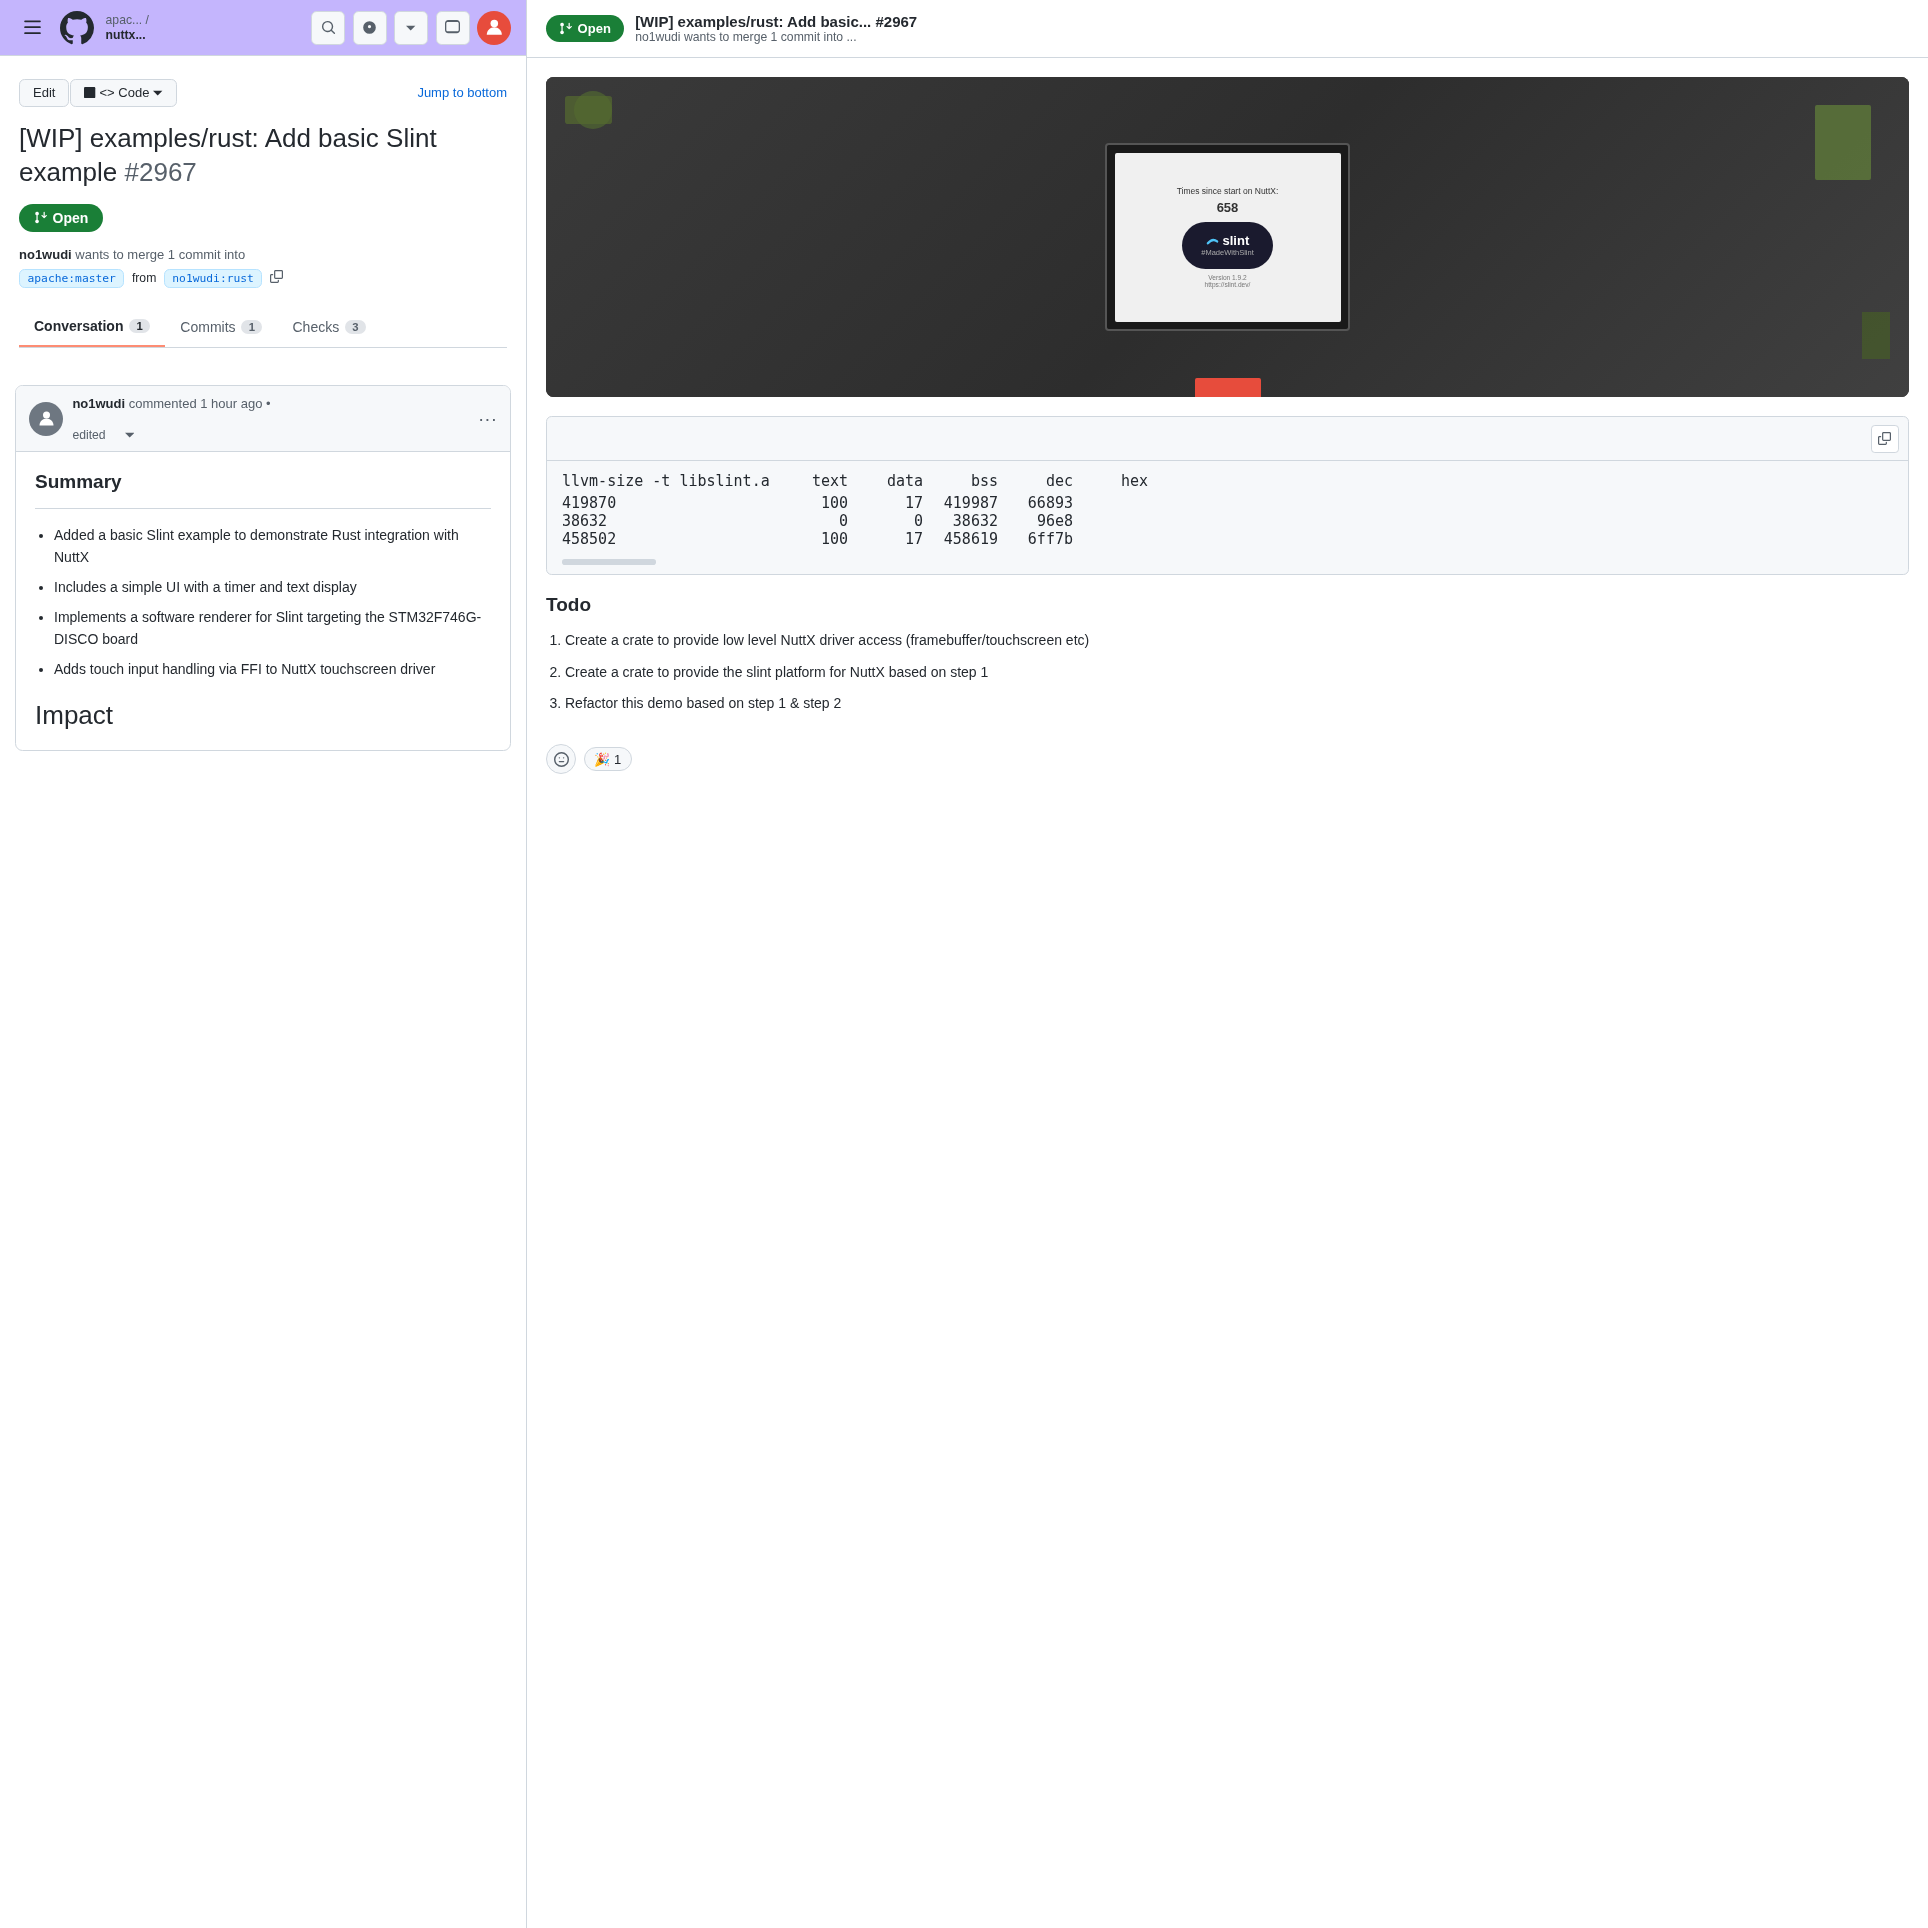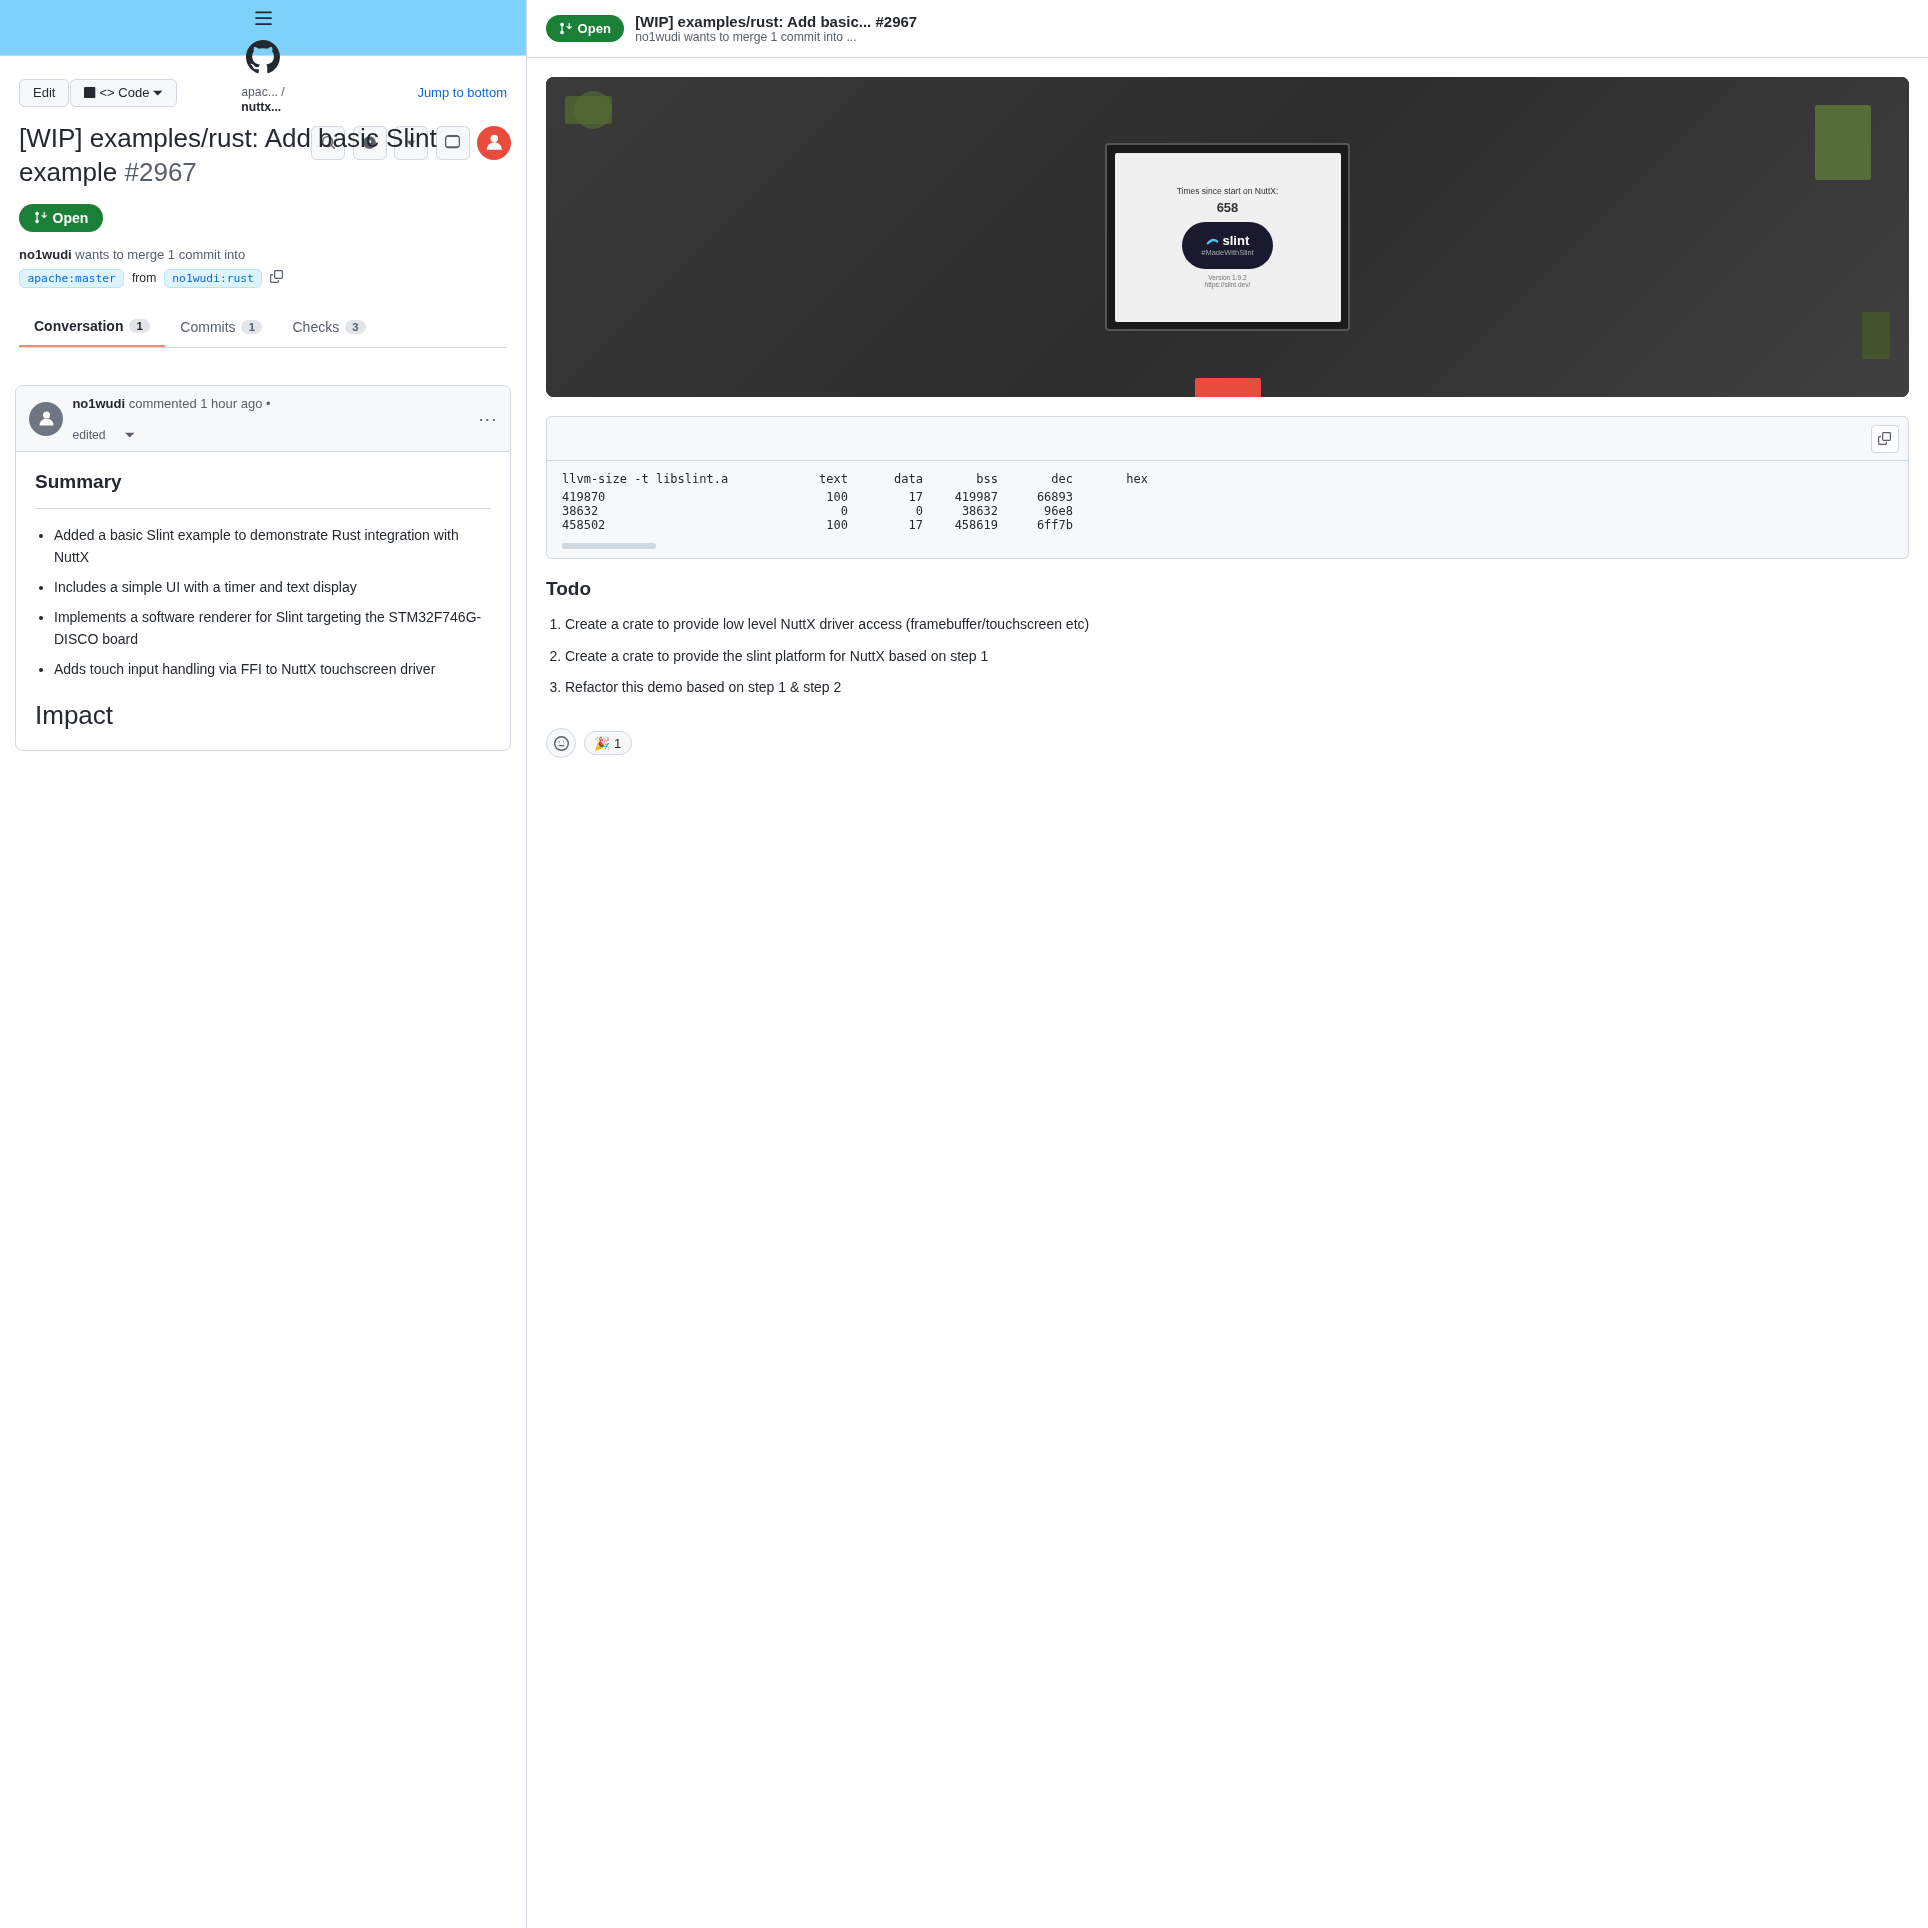--- a/index.html
+++ b/index.html
@@ -3,21 +3,21 @@
   <meta charset="utf-8">
   <style>
     * { box-sizing: border-box; margin: 0; padding: 0; }
     body { font-family: -apple-system, BlinkMacSystemFont, 'Segoe UI', Helvetica, Arial, sans-serif; font-size: 13px; background: #f6f8fa; color: #24292f; }
 
     .layout { display: flex; width: 1928px; height: 1928px; background: #fff; }
     .left-panel { width: 527px; border-right: 0.9px solid #d0d7de; display: flex; flex-direction: column; background: #fff; }
     .right-panel { flex: 1; background: #fff; overflow-y: auto; padding: 0; }
 
     
-    .header { display: flex; align-items: center; padding: 9.4px 15px; border-bottom: 0.9px solid #d0d7de; background: #7dd3fc; gap: 11.3px; height: 56px; flex-direction: column; }
+    .header { display: flex; align-items: center; padding: 9.4px 15px; border-bottom: 0.9px solid #d0d7de; background: #c4b5fd; gap: 11.3px; height: 56px; }
     .header-menu { width: 34px; height: 34px; display: flex; align-items: center; justify-content: center; cursor: pointer; border-radius: 5.6px; }
     .header-logo { width: 34px; height: 34px; }
     .header-breadcrumb { display: flex; flex-direction: column; font-size: 12.2px; color: #57606a; line-height: 1.2; }
     .header-breadcrumb .repo-name { font-weight: 600; color: #24292f; }
     .header-actions { display: flex; align-items: center; gap: 7.5px; margin-left: auto; }
     .header-icon-btn { width: 34px; height: 34px; border: 0.9px solid #d0d7de; border-radius: 5.6px; display: flex; align-items: center; justify-content: center; cursor: pointer; background: #f6f8fa; }
     .header-avatar { width: 34px; height: 34px; border-radius: 50%; background: #e74c3c; display: flex; align-items: center; justify-content: center; overflow: hidden; }
 
     
     .repo-nav { display: flex; align-items: center; padding: 0 15px; border-bottom: 0.9px solid #d0d7de; height: 49px; gap: 3.8px; }
@@ -83,21 +83,21 @@
     .slint-logo-box { background: #1a1a2e; border-radius: 47px; padding: 11.3px 19px; display: flex; flex-direction: column; align-items: center; }
     .slint-logo-text { color: #fff; font-size: 13px; font-weight: bold; display: flex; align-items: center; gap: 3.8px; }
     .slint-sub { color: #aaa; font-size: 7.5px; }
 
     .section-title { font-size: 19px; font-weight: 700; margin-bottom: 13px; color: #24292f; }
 
     
     .code-block { background: #f6f8fa; border: 0.9px solid #d0d7de; border-radius: 5.6px; margin-bottom: 19px; overflow: hidden; }
     .code-block-header { display: flex; justify-content: flex-end; padding: 7.5px 9.4px; border-bottom: 0.9px solid #d0d7de; }
     .code-copy-btn { width: 28px; height: 28px; border: 0.9px solid #d0d7de; border-radius: 3.8px; background: #fff; cursor: pointer; display: flex; align-items: center; justify-content: center; }
-    .code-table { padding: 11.3px 15px; font-family: monospace; font-size: 12px; overflow-x: auto; }
+    .code-table { padding: 11.3px 15px; font-family: monospace; font-size: 15px; overflow-x: auto; }
     .code-row { display: flex; gap: 0; white-space: pre; }
     .code-col { min-width: 75px; text-align: right; padding-right: 15px; color: #24292f; }
     .code-col:first-child { min-width: 226px; text-align: left; padding-right: 15px; }
     .code-header-row { color: #57606a; margin-bottom: 3.8px; }
     .code-scroll-indicator { height: 5.6px; background: #d0d7de; margin: 0 15px 9.4px; border-radius: 2.8px; width: 94px; }
 
     
     .todo-list { list-style: decimal; padding-left: 19px; font-size: 14px; line-height: 1.7; color: #24292f; margin-bottom: 19px; }
     .todo-list li { margin-bottom: 7.5px; }
 

